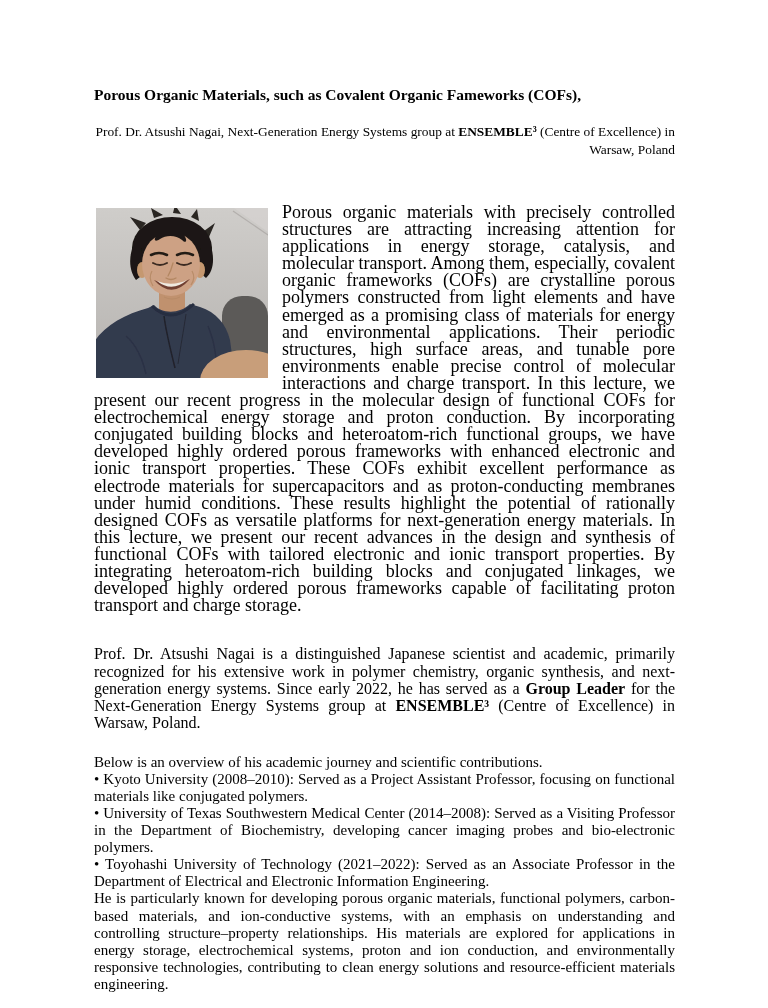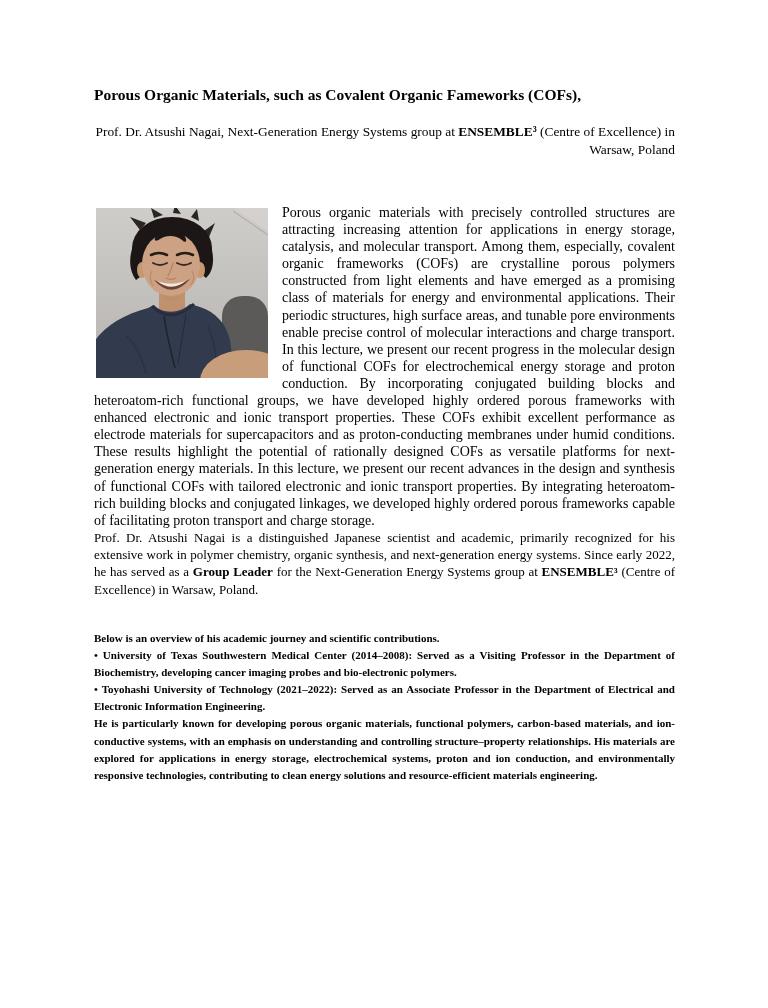--- a/index.html
+++ b/index.html
@@ -5,25 +5,25 @@
   html,body{margin:0;padding:0;}
   body{
     width:768px;height:1008px;background:#ffffff;color:#000000;
     font-family:"Liberation Serif","DejaVu Serif",serif;
     -webkit-font-smoothing:antialiased;
   }
   .page{box-sizing:border-box;width:768px;height:780px;padding:84px 93px 0 94px;background:#ffffff;border-radius:26px;}
   .title{font-size:15.5px;font-weight:700;line-height:22px;margin:0;}
   .subtitle{margin:17px 0 0 0;font-size:13.4px;line-height:17.5px;text-align:right;}
   .bold{font-weight:700;}
-  .abstract-block{margin-top:46px;font-size:14px;line-height:17.1px;text-align:justify;}
+  .abstract-block{margin-top:46px;font-size:18px;line-height:17.1px;text-align:justify;}
   .photo-wrap{float:left;width:172px;height:170px;margin:4px 14px 5px 2px;}
   .photo-wrap svg{display:block;}
-  .bio{font-size:13px;line-height:17.3px;text-align:justify;}
-  .overview{margin-top:32px;font-size:11px;line-height:17.1px;text-align:justify;font-weight:bold;}
+  .bio{margin-top:31px;font-size:16px;line-height:17.3px;text-align:justify;}
+  .overview{margin-top:22px;font-size:15px;line-height:17.1px;text-align:justify;}
   .overview .row{margin:0;}
   .clearfix::after{content:"";display:block;clear:both;}
 </style>
 </head>
 <body>
 
 <div class="page">
 
   <h1 class="title">
     <div>Porous Organic Materials, such as Covalent Organic Fameworks (COFs),</div>
@@ -73,18 +73,19 @@
         </g>
       </svg>
     </div>
     <span>Porous organic materials with precisely controlled structures are attracting increasing attention for applications in energy storage, catalysis, and molecular transport. Among them, especially, covalent organic frameworks (COFs) are crystalline porous polymers constructed from light elements and have emerged as a promising class of materials for energy and environmental applications. Their periodic structures, high surface areas, and tunable pore environments enable precise control of molecular interactions and charge transport. In this lecture, we present our recent progress in the molecular design of functional COFs for electrochemical energy storage and proton conduction. By incorporating conjugated building blocks and heteroatom-rich functional groups, we have developed highly ordered porous frameworks with enhanced electronic and ionic transport properties. These COFs exhibit excellent performance as electrode materials for supercapacitors and as proton-conducting membranes under humid conditions. These results highlight the potential of rationally designed COFs as versatile platforms for next-generation energy materials. In this lecture, we present our recent advances in the design and synthesis of functional COFs with tailored electronic and ionic transport properties. By integrating heteroatom-rich building blocks and conjugated linkages, we developed highly ordered porous frameworks capable of facilitating proton transport and charge storage.</span>
   </div>
 
   <div class="bio"><span>Prof. Dr. Atsushi Nagai is a distinguished Japanese scientist and academic, primarily recognized for his extensive work in polymer chemistry, organic synthesis, and next-generation energy systems. Since early 2022, he has served as a </span><span class="bold">Group Leader</span><span> for the Next-Generation Energy Systems group at </span><span class="bold">ENSEMBLE³</span><span> (Centre of Excellence) in Warsaw, Poland.</span></div>
 
   <div class="overview">
     <div class="row">Below is an overview of his academic journey and scientific contributions.</div>
+    <div class="row">• Kyoto University (2008–2010): Served as a Project Assistant Professor, focusing on functional materials like conjugated polymers.</div>
     <div class="row">• University of Texas Southwestern Medical Center (2014–2008): Served as a Visiting Professor in the Department of Biochemistry, developing cancer imaging probes and bio-electronic polymers.</div>
     <div class="row">• Toyohashi University of Technology (2021–2022): Served as an Associate Professor in the Department of Electrical and Electronic Information Engineering.</div>
     <div class="row">He is particularly known for developing porous organic materials, functional polymers, carbon-based materials, and ion-conductive systems, with an emphasis on understanding and controlling structure–property relationships. His materials are explored for applications in energy storage, electrochemical systems, proton and ion conduction, and environmentally responsive technologies, contributing to clean energy solutions and resource-efficient materials engineering.</div>
   </div>
 
 </div>
 
 </body></html>

